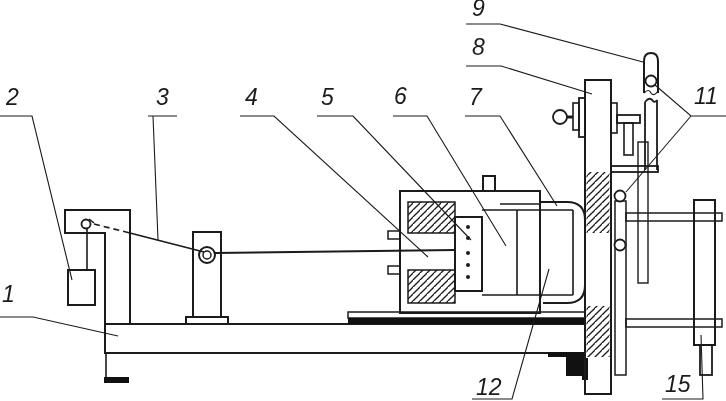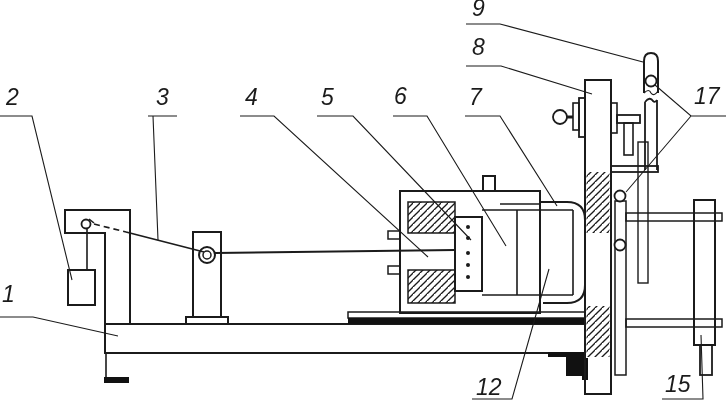--- a/index.html
+++ b/index.html
@@ -130,16 +130,16 @@
 
   <div class="lbl l1">1</div>
   <div class="lbl l2">2</div>
   <div class="lbl l3">3</div>
   <div class="lbl l4">4</div>
   <div class="lbl l5">5</div>
   <div class="lbl l6">6</div>
   <div class="lbl l7">7</div>
   <div class="lbl l8">8</div>
   <div class="lbl l9">9</div>
-  <div class="lbl l10">17</div>
+  <div class="lbl l10">11</div>
   <div class="lbl l11">15</div>
   <div class="lbl l12">12</div>
 </div>
 
 </body></html>

